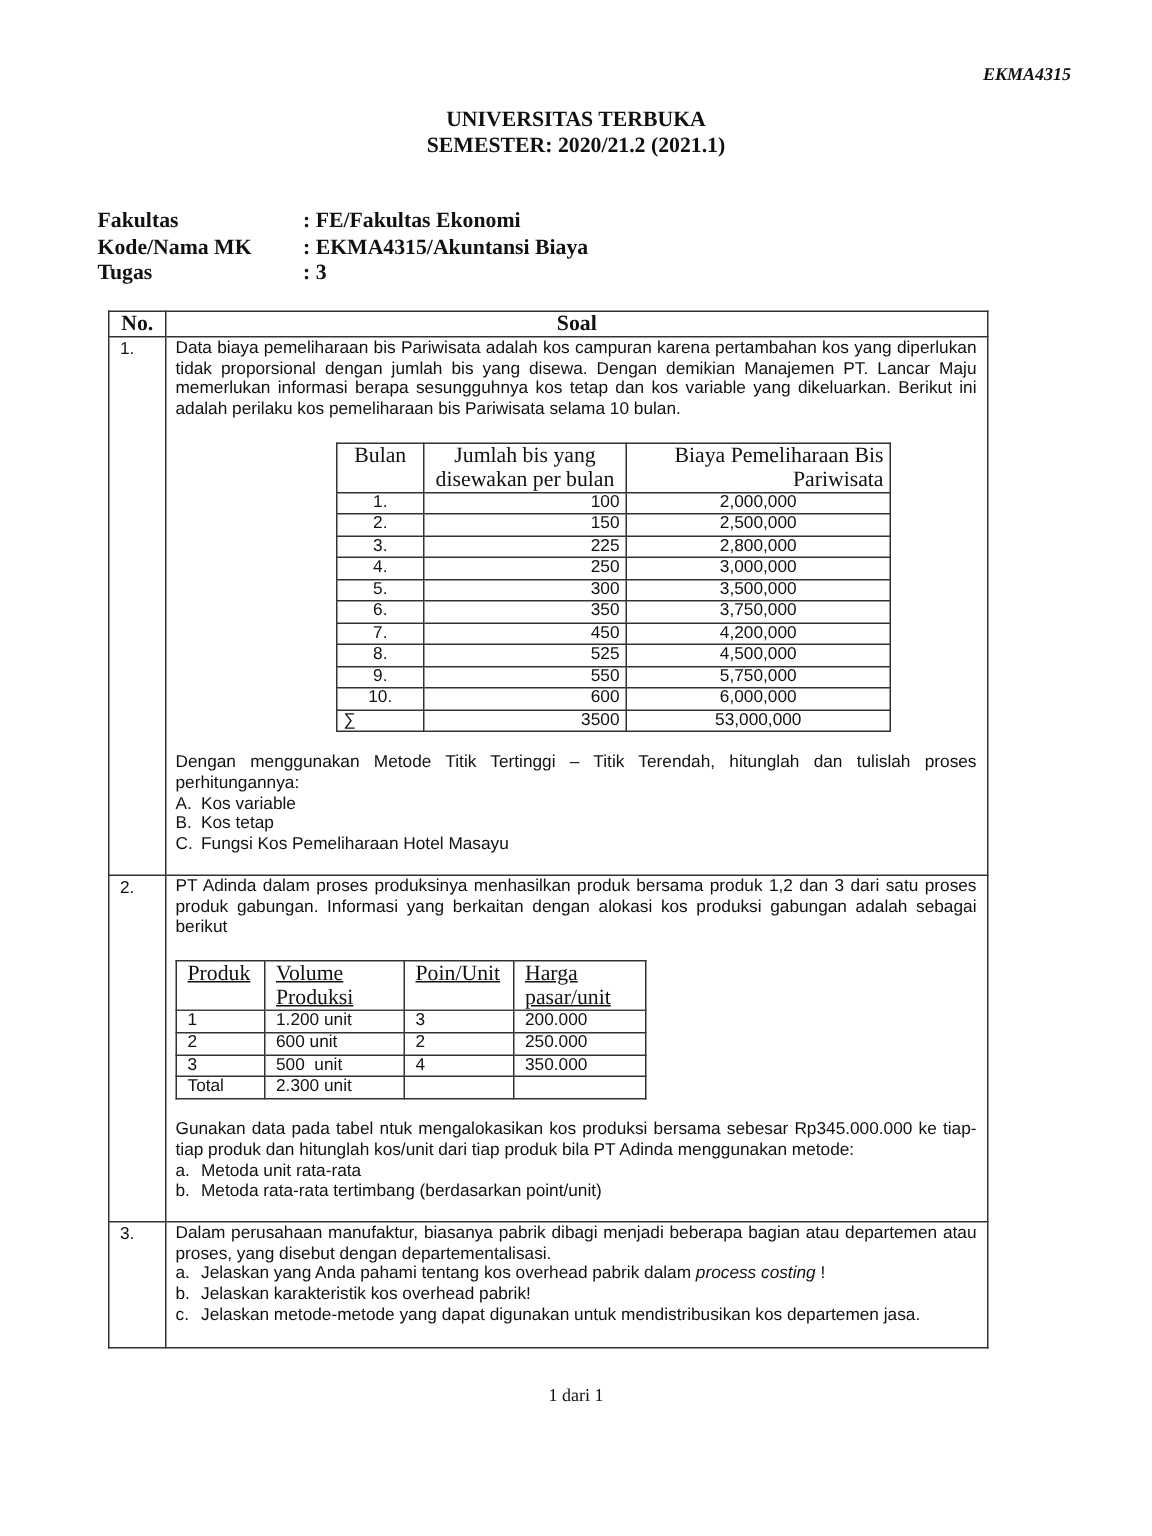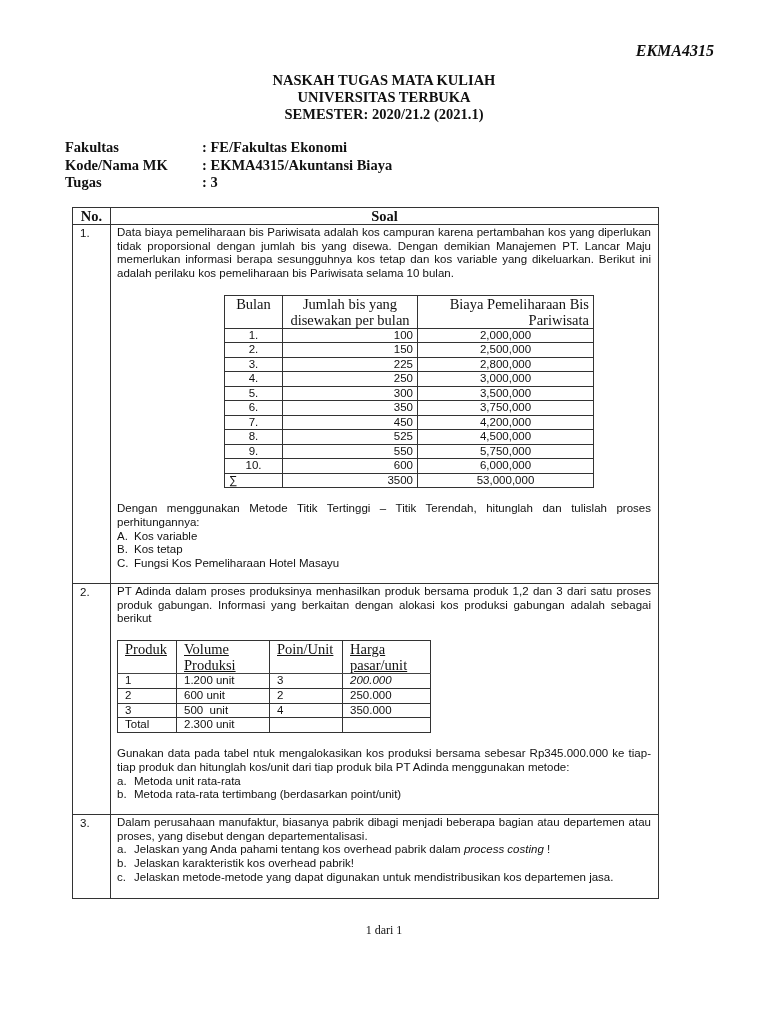--- a/index.html
+++ b/index.html
@@ -1,18 +1,18 @@
 <!DOCTYPE html>
 <html><head>
 <meta charset="utf-8">
 <style>
   html, body { margin: 0; padding: 0; background: #ffffff; }
   body { width: 768px; height: 1024px; position: relative; overflow: hidden; color: #111; }
 
-  .code-top { position: absolute; top: 42px; right: 54px; font-family: "Liberation Serif", serif; font-style: italic; font-weight: bold; font-size: 16px; }
+  .code-top { position: absolute; top: 42px; right: 54px; font-family: "Liberation Serif", serif; font-style: italic; font-weight: bold; font-size: 12px; }
 
   .title-block { position: absolute; top: 72px; left: 0; width: 768px; text-align: center; font-family: "Liberation Serif", serif; font-weight: bold; font-size: 14.5px; line-height: 17px; }
 
   .meta { position: absolute; top: 139px; left: 65px; font-family: "Liberation Serif", serif; font-weight: bold; font-size: 14.5px; line-height: 17.5px; }
   .meta-row { display: flex; }
   .meta-label { width: 137px; }
 
   .main-table { position: absolute; top: 207px; left: 72px; width: 587px; border-collapse: collapse; border: 1.5px solid #333; }
   .main-table td, .main-table th { border: 1px solid #333; vertical-align: top; }
   .main-table th { font-family: "Liberation Serif", serif; font-weight: bold; font-size: 14.5px; height: 16px; padding: 0; line-height: 16px; }
@@ -44,21 +44,20 @@
   .spacer-3 { height: 10px; }
 
   .footer { position: absolute; top: 923px; width: 768px; text-align: center; font-family: "Liberation Serif", serif; font-size: 12px; }
 </style>
 </head>
 <body>
 
 <div class="code-top">EKMA4315</div>
 
 <div class="title-block">
-  <div>NASKAH TUGAS MATA KULIAH</div>
   <div>UNIVERSITAS TERBUKA</div>
   <div>SEMESTER: 2020/21.2 (2021.1)</div>
 </div>
 
 <div class="meta">
   <div class="meta-row">
     <span class="meta-label">Fakultas</span>
     <span>: FE/Fakultas Ekonomi</span>
   </div>
   <div class="meta-row">
@@ -180,21 +179,21 @@
               <th class="k2"><span>Volume</span><br><span>Produksi</span></th>
               <th class="k3"><span>Poin/Unit</span></th>
               <th class="k4"><span>Harga</span><br><span>pasar/unit</span></th>
             </tr>
           </thead>
           <tbody id="t2-body">
               <tr>
                 <td class="k1" style="white-space: pre;">1</td>
                 <td class="k2" style="white-space: pre;">1.200 unit</td>
                 <td class="k3" style="white-space: pre;">3</td>
-                <td class="k4" style="white-space: pre; font-style: italic;">200.000</td>
+                <td class="k4" style="white-space: pre;">200.000</td>
               </tr>
               <tr>
                 <td class="k1" style="white-space: pre;">2</td>
                 <td class="k2" style="white-space: pre;">600 unit</td>
                 <td class="k3" style="white-space: pre;">2</td>
                 <td class="k4" style="white-space: pre;">250.000</td>
               </tr>
               <tr>
                 <td class="k1" style="white-space: pre;">3</td>
                 <td class="k2" style="white-space: pre;">500  unit</td>

